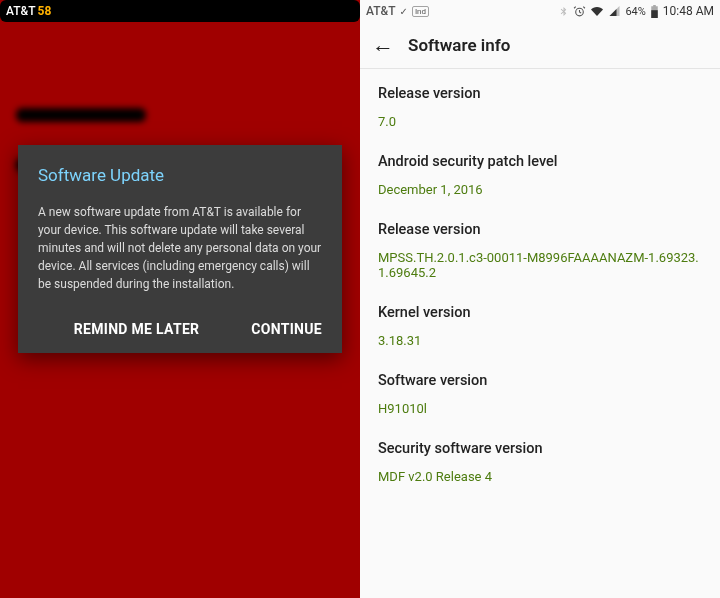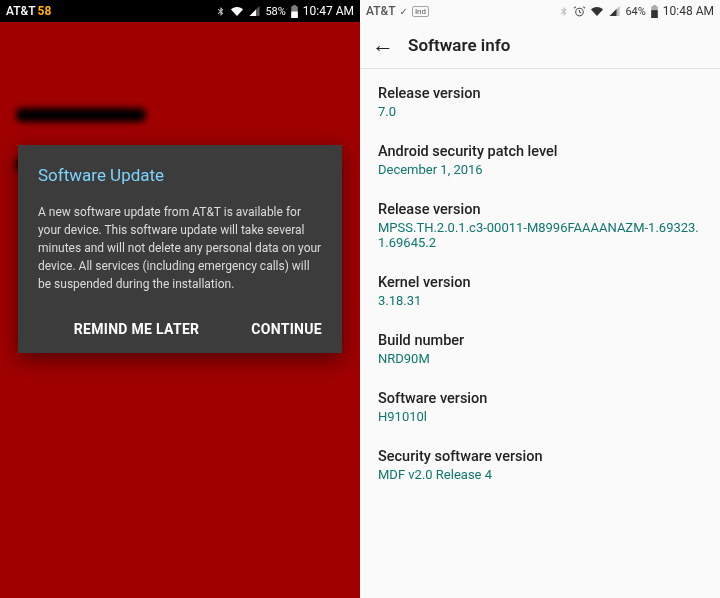--- a/index.html
+++ b/index.html
@@ -4,21 +4,21 @@
 <style>
   * { margin: 0; padding: 0; box-sizing: border-box; }
   html, body { width: 720px; height: 598px; font-family: Roboto, Arial, sans-serif; overflow: hidden; }
   .wrap { display: flex; width: 720px; height: 598px; }
   .pane { position: relative; height: 598px; }
   .left { width: 360px; background: #a00000; }
   .right { width: 360px; background: #fafafa; }
 
   
   .statusbar { display: flex; align-items: center; height: 22px; padding: 0 6px; font-size: 12px; }
-  .left .statusbar { background: #000; color: #fff; }
+  .left .statusbar { background: #000; color: #fff; border-radius: 6px; }
   .right .statusbar { background: #fafafa; color: #555; }
   .sb-left { display: flex; align-items: center; gap: 4px; }
   .sb-right { display: flex; align-items: center; gap: 4px; margin-left: auto; }
   .sb-right svg { display: block; }
   .carrier { font-weight: 500; }
   .carrier .num { color: #ffb100; font-weight: 700; margin-left: 2px; }
   .sb-check { font-size: 10px; }
   .ind-box { border: 1px solid #a3a3a3; border-radius: 2px; font-size: 8px; padding: 0 2px; line-height: 9px; }
 
   
@@ -42,59 +42,33 @@
   
   .appbar { display: flex; align-items: center; height: 46px; padding: 0 12px; gap: 14px; border-bottom: 1px solid transparent; }
   .appbar .back { font-size: 22px; color: #222; cursor: pointer; line-height: 1; }
   .appbar .title { font-size: 17px; font-weight: 600; color: #222; }
   .divider { height: 1px; background: #e4e4e4; }
 
   
   .info-list { padding: 4px 0; }
   .info-item { padding: 12px 18px; }
   .info-label { font-size: 14.5px; color: #222; font-weight: 500; }
-  .info-value { font-size: 13px; color: #0f766e; margin-top: 2px; word-break: break-all; }
+  .info-value { font-size: 13px; color: #4d7c0f; margin-top: 12px; word-break: break-all; }
 </style>
 </head>
 <body>
 
 <div class="wrap">
 
   <div class="pane left">
     <div class="statusbar">
       <div class="sb-left">
         <span class="carrier">
           <span>AT&amp;T</span><span class="num">58</span>
         </span>
-      </div>
-      <div class="sb-right">
-        <span>
-          <svg width="11" height="13" viewBox="0 0 24 24" fill="#ccc">
-              <path d="M12 2v8.6L7.4 6 6 7.4 11 12l-5 4.6L7.4 18 12 13.4V22l6-6-4-4 4-4-6-6zm2 5.2L15.2 8 14 9.2V7.2zm0 9.6V14.8L15.2 16 14 16.8z"></path>
-            </svg>
-        </span>
-        <span>
-          <svg width="14" height="12" viewBox="0 0 24 24" fill="#fff">
-              <path d="M12 4C7 4 2.7 6 0 9l12 13L24 9c-2.7-3-7-5-12-5z"></path>
-            </svg>
-        </span>
-        <span>
-          <svg width="13" height="12" viewBox="0 0 24 24" fill="#fff">
-              <path d="M2 22h20V2z" opacity=".35"></path>
-              <path d="M2 22h13V9z"></path>
-            </svg>
-        </span>
-        <span style="font-size:11px">58%</span>
-        <span>
-          <svg width="9" height="13" viewBox="0 0 12 20" fill="#fff">
-              <path d="M8 0H4v2H1v18h10V2H8V0z" opacity=".5"></path>
-              <path d="M1 10h10v10H1z"></path>
-            </svg>
-        </span>
-        <span style="font-size:12px">10:47 AM</span>
       </div>
     </div>
 
     <div class="bg-list">
       <div class="bg-row"></div>
       <div class="bg-row">
           <div class="bg-blob b"></div>
         </div>
       <div class="bg-row">
           <div class="bg-blob c"></div>
@@ -169,24 +143,20 @@
       </div>
       <div class="info-item">
         <div class="info-label">Release version</div>
         <div class="info-value">MPSS.TH.2.0.1.c3-00011-M8996FAAAANAZM-1.69323.1.69645.2</div>
       </div>
       <div class="info-item">
         <div class="info-label">Kernel version</div>
         <div class="info-value">3.18.31</div>
       </div>
       <div class="info-item">
-        <div class="info-label">Build number</div>
-        <div class="info-value">NRD90M</div>
-      </div>
-      <div class="info-item">
         <div class="info-label">Software version</div>
         <div class="info-value">H91010l</div>
       </div>
       <div class="info-item">
         <div class="info-label">Security software version</div>
         <div class="info-value">MDF v2.0 Release 4</div>
       </div>
     </div>
   </div>
 

